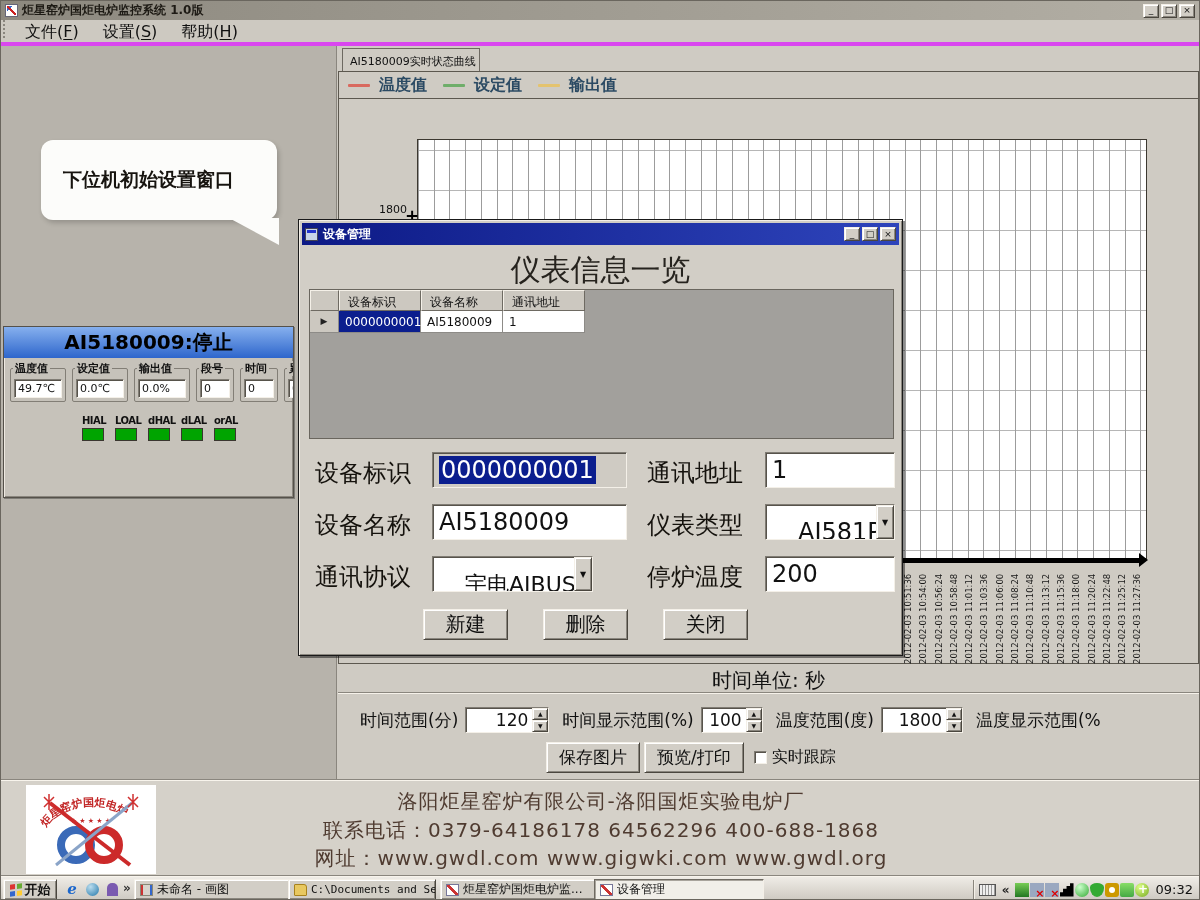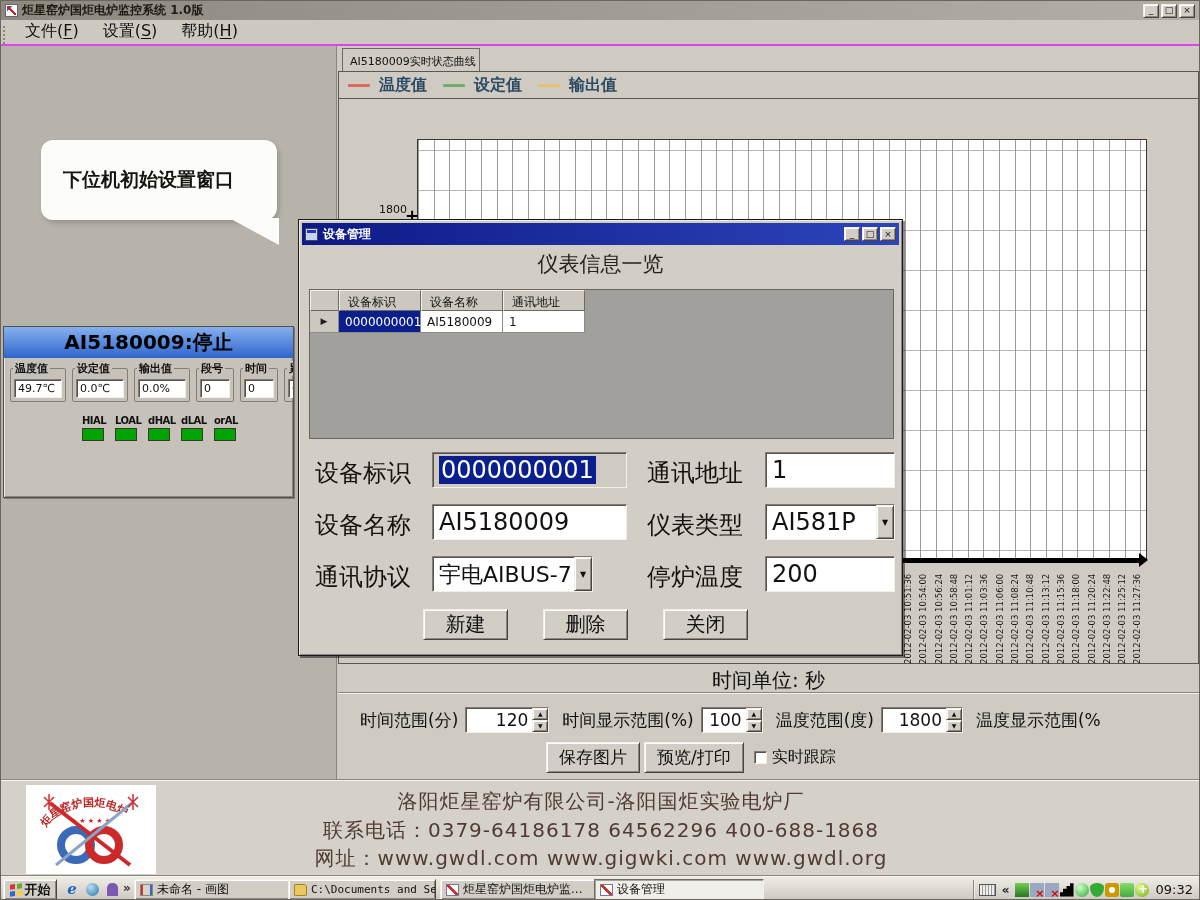--- a/index.html
+++ b/index.html
@@ -14,21 +14,21 @@
 
   
   .titlebar { position:absolute; left:0; top:0; width:100%; height:19px; background:linear-gradient(90deg,#8d897f,#b3afa5); display:flex; align-items:center; padding:0 4px; }
   .titlebar .apptitle { font-size:12px; font-weight:bold; color:#1d1a14; margin-left:4px; }
   .appicon { width:13px; height:13px; background:#fff; border:1px solid #667; position:relative; flex:0 0 auto; }
   .appicon::after { content:""; position:absolute; inset:1px; background:linear-gradient(45deg,transparent 40%,#c22 40%,#c22 60%,transparent 60%),linear-gradient(135deg,#36c 30%,transparent 30%); }
   .cap-btns { margin-left:auto; display:flex; gap:2px; }
   .cap-btn { width:16px; height:14px; font-size:9px; line-height:11px; }
 
   
-  .menubar { position:absolute; left:0; top:19px; width:100%; height:26px; background:#cdc9c1; border-bottom:2px solid #d946ef; display:flex; align-items:flex-end; }
+  .menubar { position:absolute; left:0; top:19px; width:100%; height:26px; background:#cdc9c1; border-bottom:4px solid #d946ef; display:flex; align-items:flex-start; }
   .menugrip { width:4px; height:18px; margin:0 6px 0 2px; border-left:2px dotted #8a867e; }
   .menuitem { font-size:16px; color:#111; padding:2px 12px; }
   .menuitem u { text-underline-offset:2px; }
 
   
   .left-panel { position:absolute; left:0; top:45px; width:336px; height:733px; background:#b7b3ab; border-right:1px solid #8a867e; }
   .right-panel { position:absolute; left:336px; top:45px; width:864px; height:733px; background:#cfcbc3; overflow:hidden; }
 
   
   .callout { position:absolute; left:40px; top:139px; width:236px; height:80px; background:#fcfcfa; border-radius:12px; box-shadow:2px 3px 5px rgba(0,0,0,.18); }
@@ -92,35 +92,35 @@
   .checkwrap { display:flex; align-items:center; margin-left:6px; }
   .checkbox { width:13px; height:13px; }
   .checklabel { font-size:16px; color:#111; margin-left:5px; }
 
   
   .dialog { position:absolute; left:297px; top:218px; width:605px; height:437px; background:#d2cec6; border:1px solid #1a1a1a; box-shadow:inset 1px 1px 0 #f2eee6, inset -1px -1px 0 #8a867e, 2px 2px 0 rgba(0,0,0,.45); }
   .dlg-titlebar { position:absolute; left:3px; top:3px; right:3px; height:22px; background:linear-gradient(90deg,#0d1a86,#2e44bb); display:flex; align-items:center; padding:0 3px; }
   .dlg-icon { width:13px; height:13px; background:#c8d4e8; border:1px solid #445; position:relative; }
   .dlg-icon::after { content:""; position:absolute; left:1px; right:1px; top:1px; height:3px; background:#23c; }
   .dlg-title { color:#fff; font-size:12px; font-weight:bold; margin-left:5px; }
-  .dlg-heading { position:absolute; left:0; top:30px; width:100%; text-align:center; font-size:21px; color:#26231e; }
+  .dlg-heading { position:absolute; left:0; top:30px; width:100%; text-align:center; font-size:30px; color:#26231e; }
   .grid { position:absolute; left:10px; top:69px; width:585px; height:150px; background:#a2a09c; border:1px solid #6a665e; font-size:12px; }
   .grow { display:flex; }
   .gh { height:21px; background:#ccc8c0; border:1px solid; border-color:#f4f0e8 #6e6a62 #6e6a62 #f4f0e8; padding:3px 0 0 8px; color:#111; }
   .gh.marker, .gc.marker { width:29px; padding-left:0; flex:0 0 auto; }
   .gh.col, .gc.col { width:82px; flex:0 0 auto; }
   .gc { height:22px; background:#fff; border-right:1px solid #8d8b87; border-bottom:1px solid #8d8b87; padding:4px 0 0 6px; color:#111; }
   .gc.marker { background:#ccc8c0; text-align:center; padding-top:5px; font-size:9px; color:#222; }
   .gc.sel { background:#0b1e8e; color:#fff; }
   .dlg-label { position:absolute; font-size:24px; color:#15120d; white-space:nowrap; }
   .dlg-field { position:absolute; height:36px; font-size:24px; color:#111; padding:3px 0 0 6px; white-space:nowrap; overflow:hidden; }
   .fieldbg { background:#cfcbc3; }
   .selspan { background:#0b1e8e; color:#fff; padding:0 2px; }
   .combo { display:flex; align-items:stretch; padding:0; }
-  .combo .cval { flex:1; padding:3px 0 0 6px; overflow:hidden; white-space:nowrap; }
+  .combo .cval { flex:1; padding:13px 0 0 6px; overflow:hidden; white-space:nowrap;margin-left:26px; }
   .combo .cbtn { width:18px; font-size:8px; flex:0 0 auto; }
   .dlg-btns { position:absolute; left:0; top:389px; width:100%; display:flex; padding-left:124px; gap:35px; }
   .dlg-btn { width:85px; height:31px; font-size:20px; flex:0 0 auto; }
 
   
   .footer { position:absolute; left:0; top:778px; width:1200px; height:97px; background:#d5d1c9; border-top:1px solid #8a867e; box-shadow:inset 0 1px 0 #f8f4ec; }
   .logo { position:absolute; left:25px; top:5px; width:130px; height:89px; background:#fff; }
   .fline { position:absolute; left:0; width:100%; text-align:center; color:#4f3b30; font-size:20px; letter-spacing:1px; }
 
   

